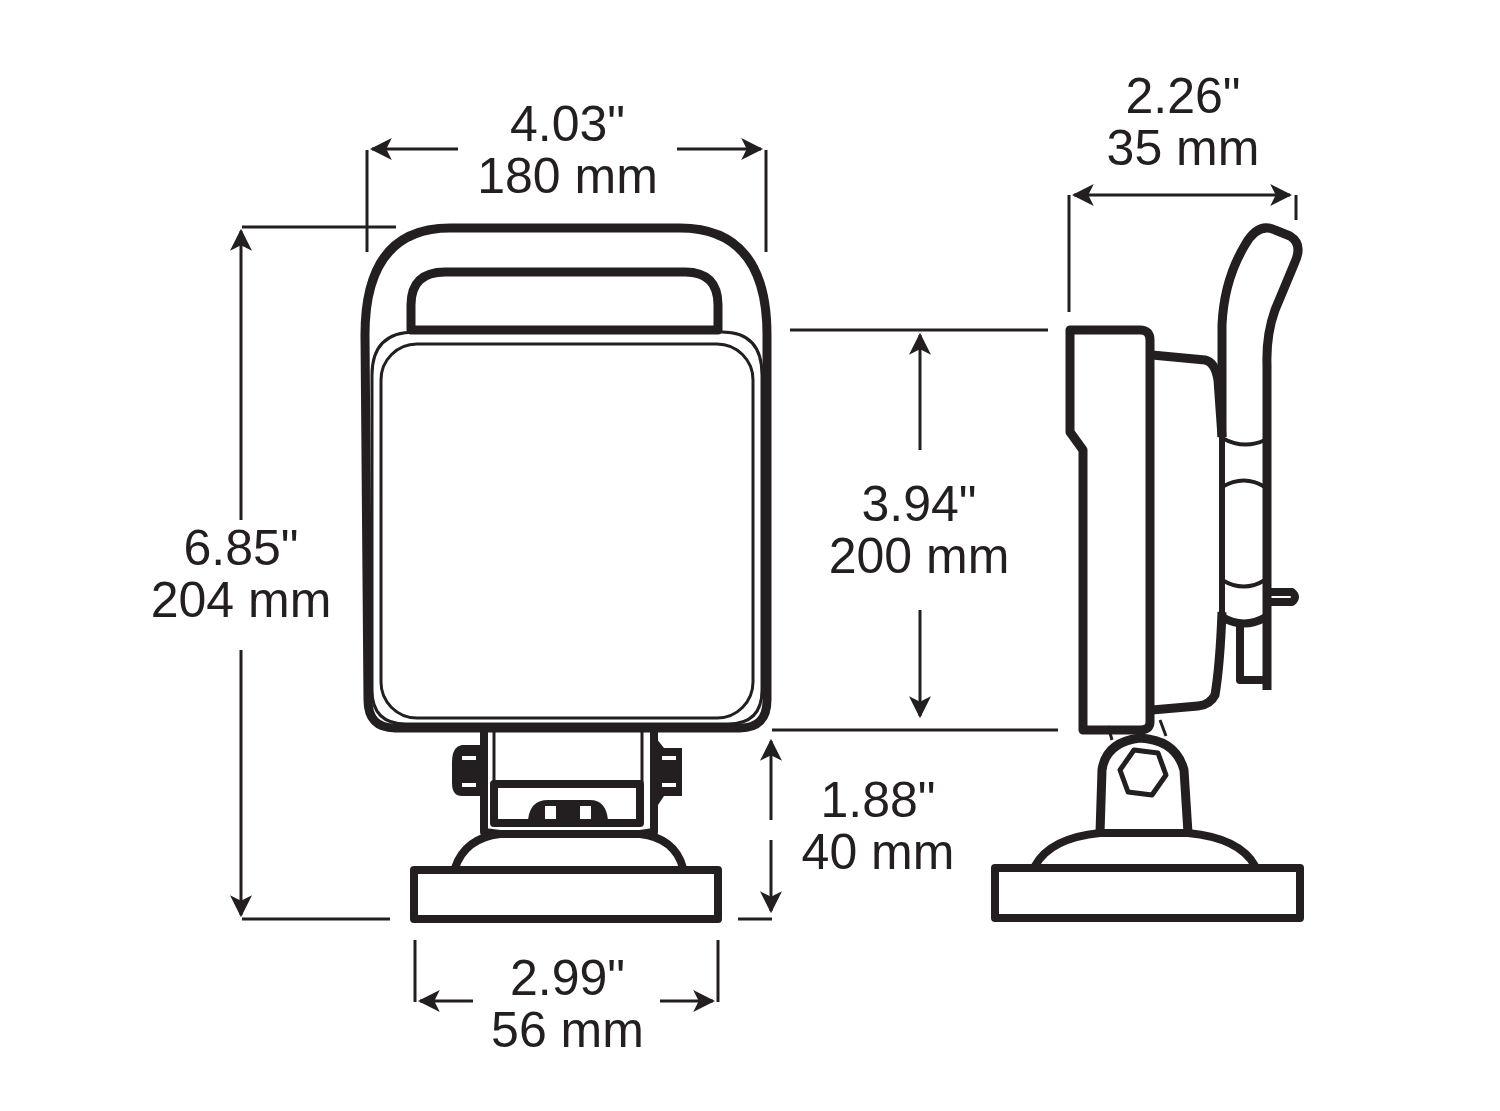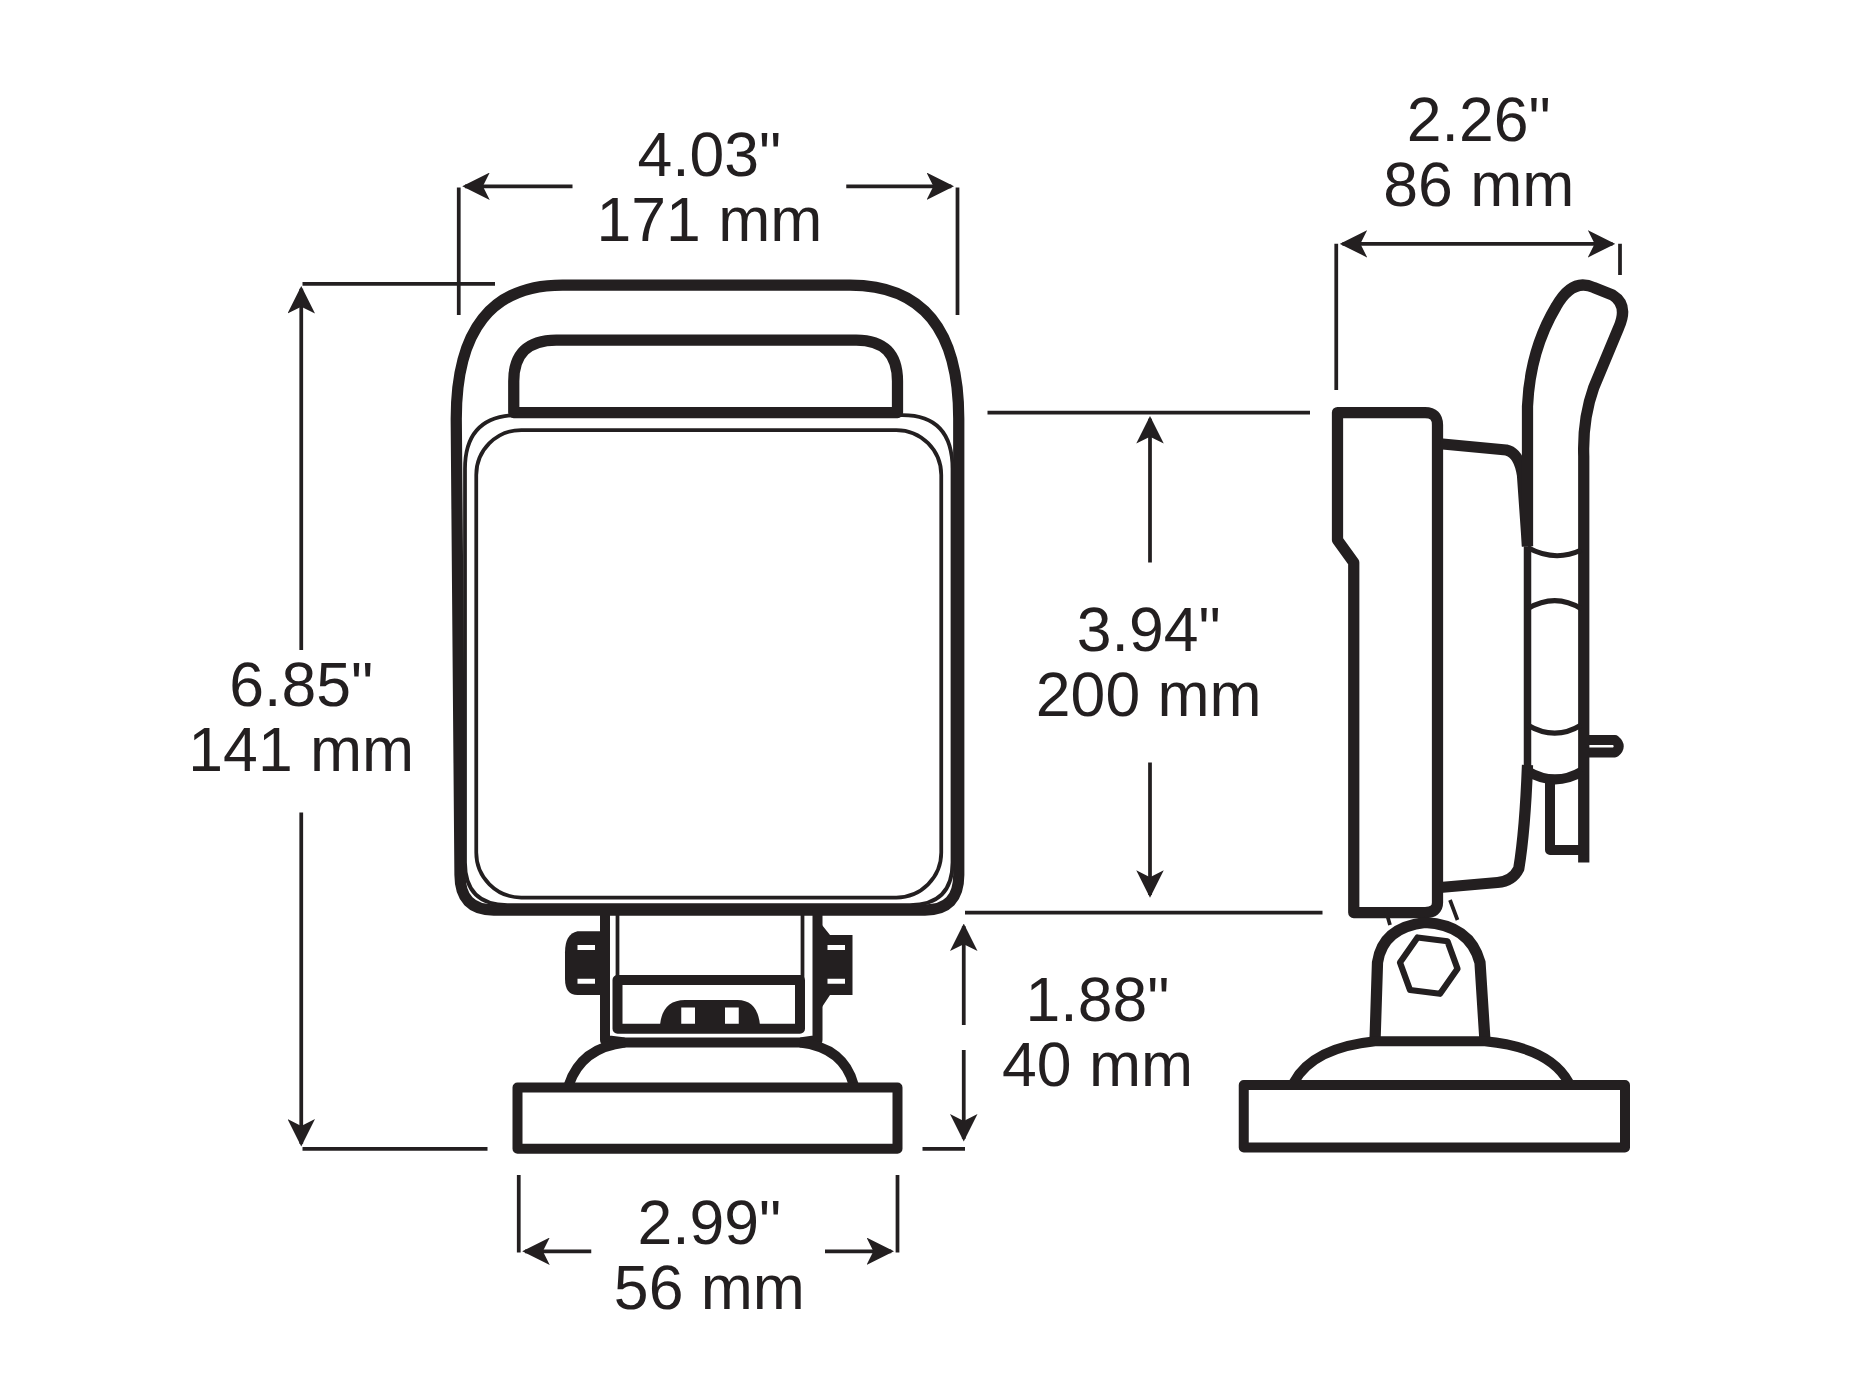--- a/index.html
+++ b/index.html
@@ -102,39 +102,39 @@
 
     <line x1="1069" y1="195" x2="1069" y2="312"></line>
     <line x1="1296" y1="195" x2="1296" y2="220"></line>
     <line x1="1180" y1="195" x2="1074" y2="195" marker-end="url(#arr)"></line>
     <line x1="1180" y1="195" x2="1290" y2="195" marker-end="url(#arr)"></line>
   </g>
 </svg>
 
 <div class="dim-label" style="left:450px; top:98px; width:235px;">
   <span>4.03"</span>
-  <span>171 mm</span>
+  <span>180 mm</span>
 </div>
 
 <div class="dim-label" style="left:130px; top:522px; width:222px;">
   <span>6.85"</span>
-  <span>141 mm</span>
+  <span>204 mm</span>
 </div>
 
 <div class="dim-label" style="left:806px; top:478px; width:226px;">
   <span>3.94"</span>
   <span>200 mm</span>
 </div>
 
 <div class="dim-label" style="left:782px; top:774px; width:192px;">
   <span>1.88"</span>
   <span>40 mm</span>
 </div>
 
 <div class="dim-label" style="left:470px; top:952px; width:195px;">
   <span>2.99"</span>
   <span>56 mm</span>
 </div>
 
 <div class="dim-label" style="left:1088px; top:70px; width:190px;">
   <span>2.26"</span>
-  <span>86 mm</span>
+  <span>35 mm</span>
 </div>
 
 </body></html>

